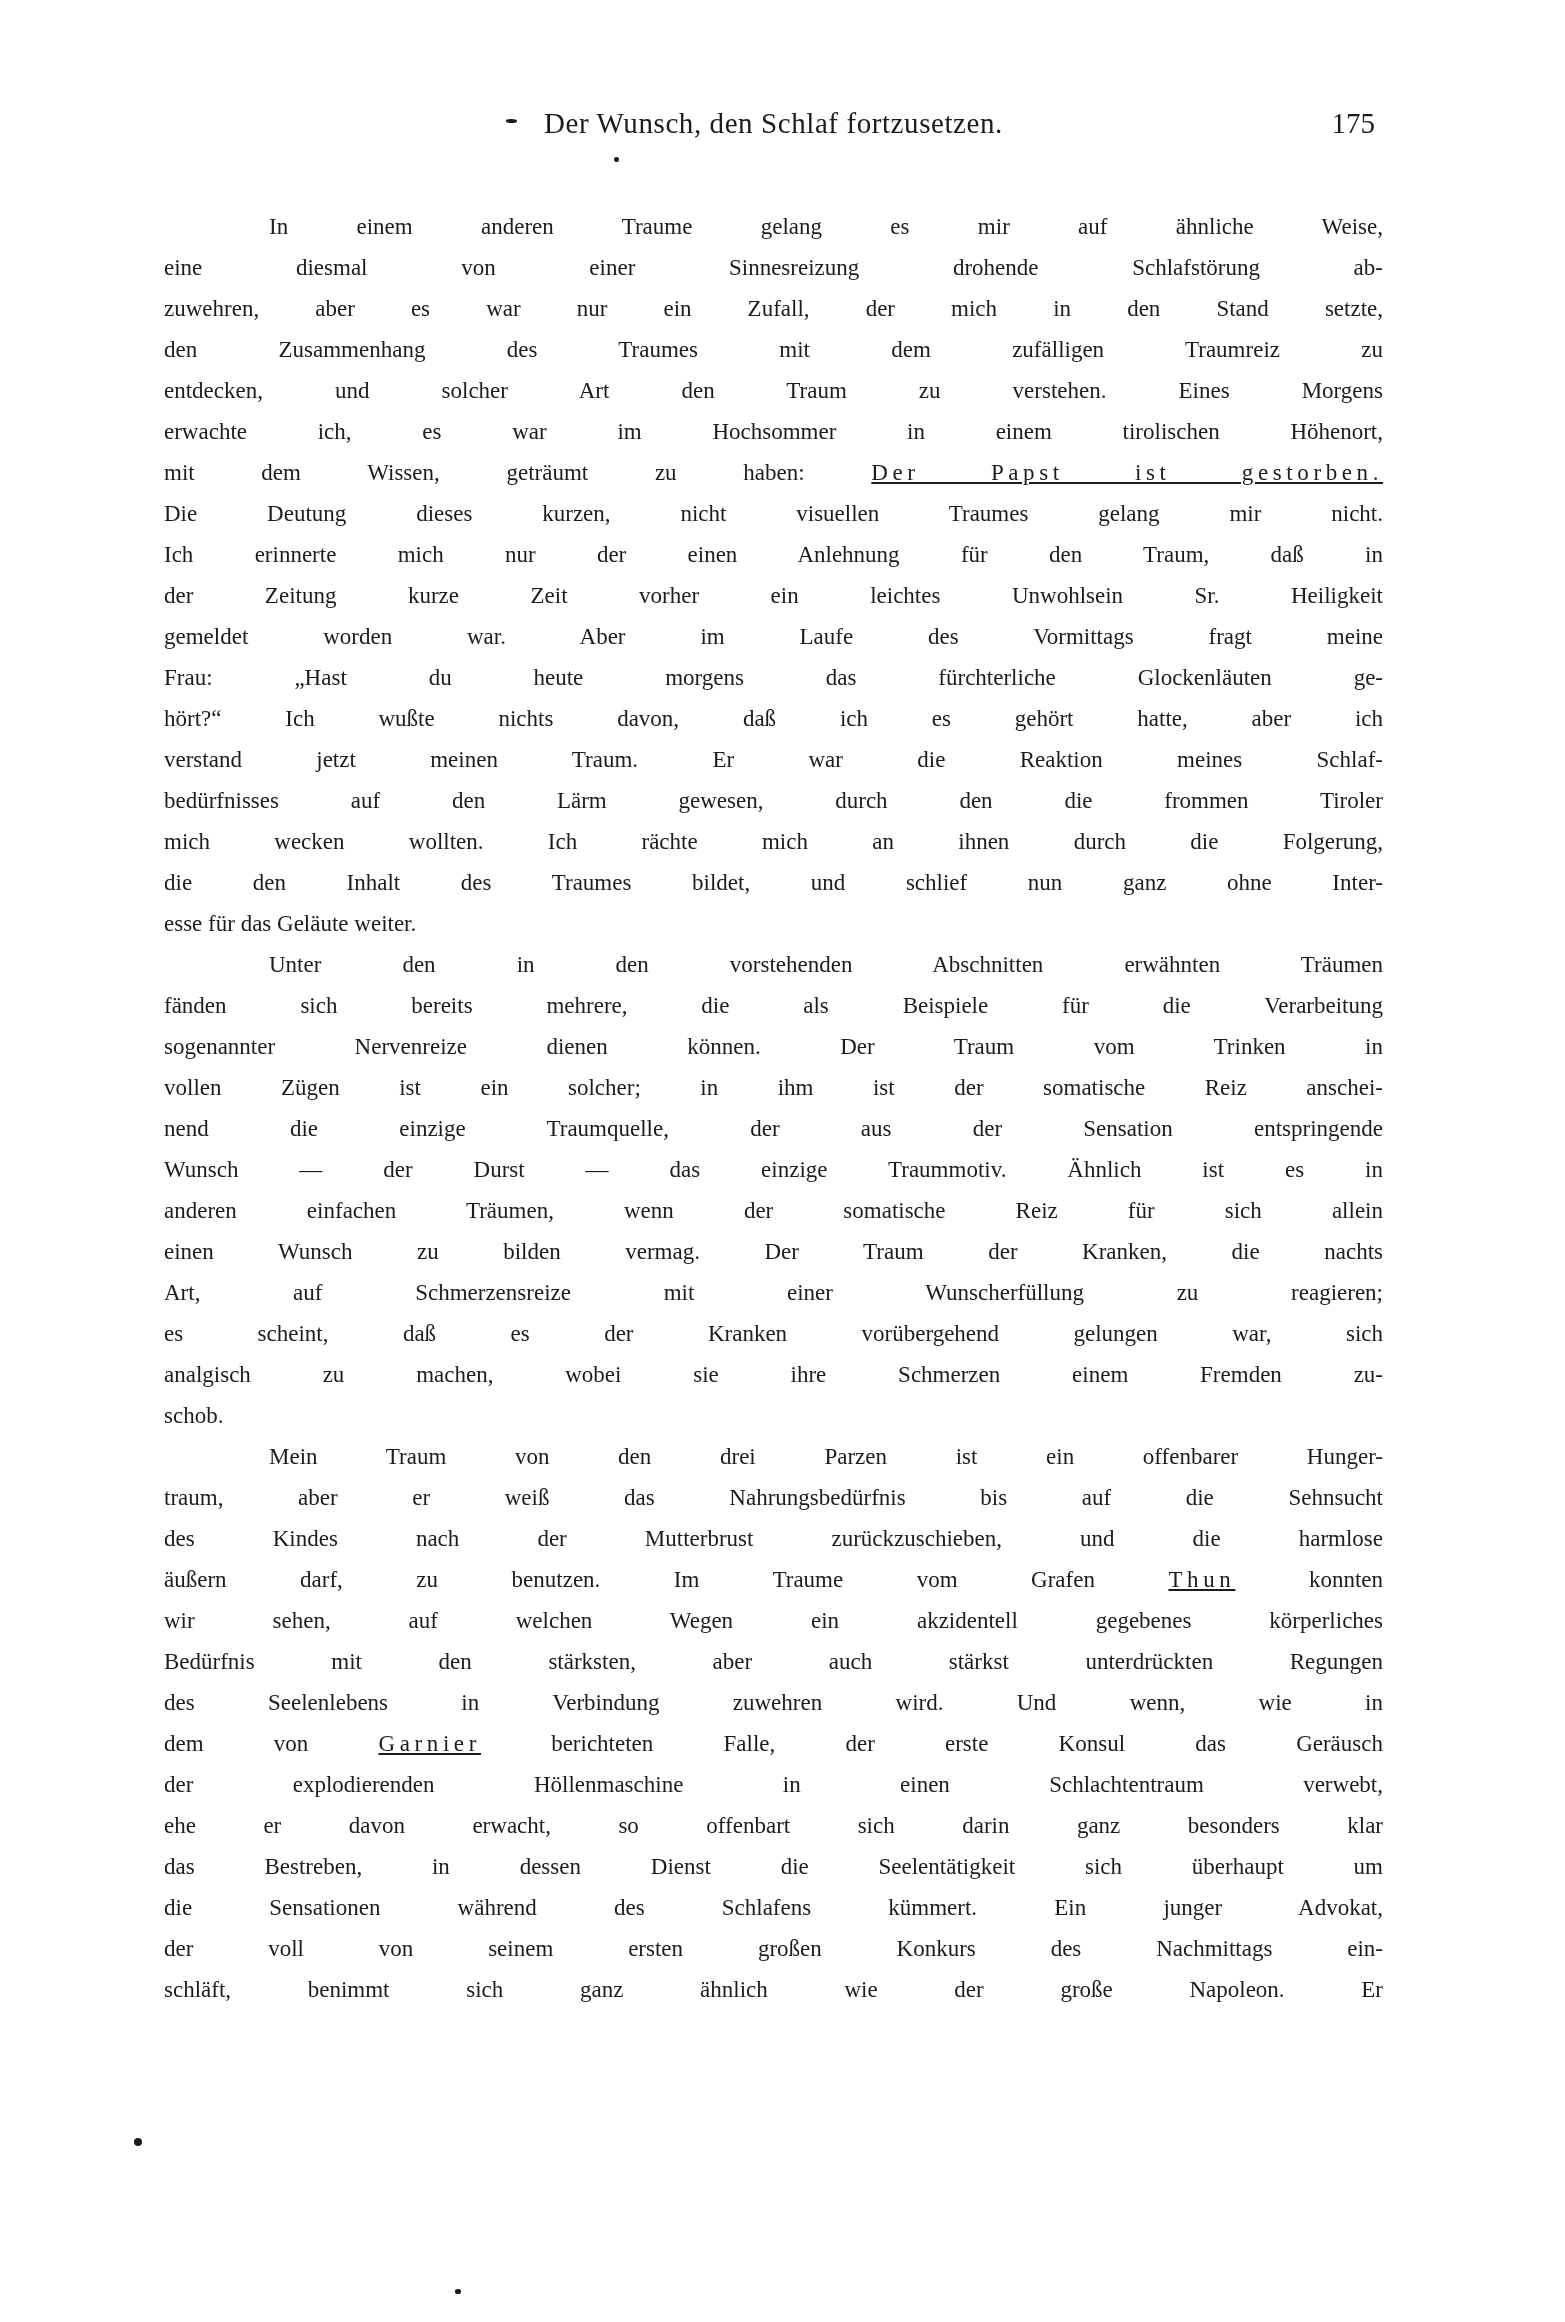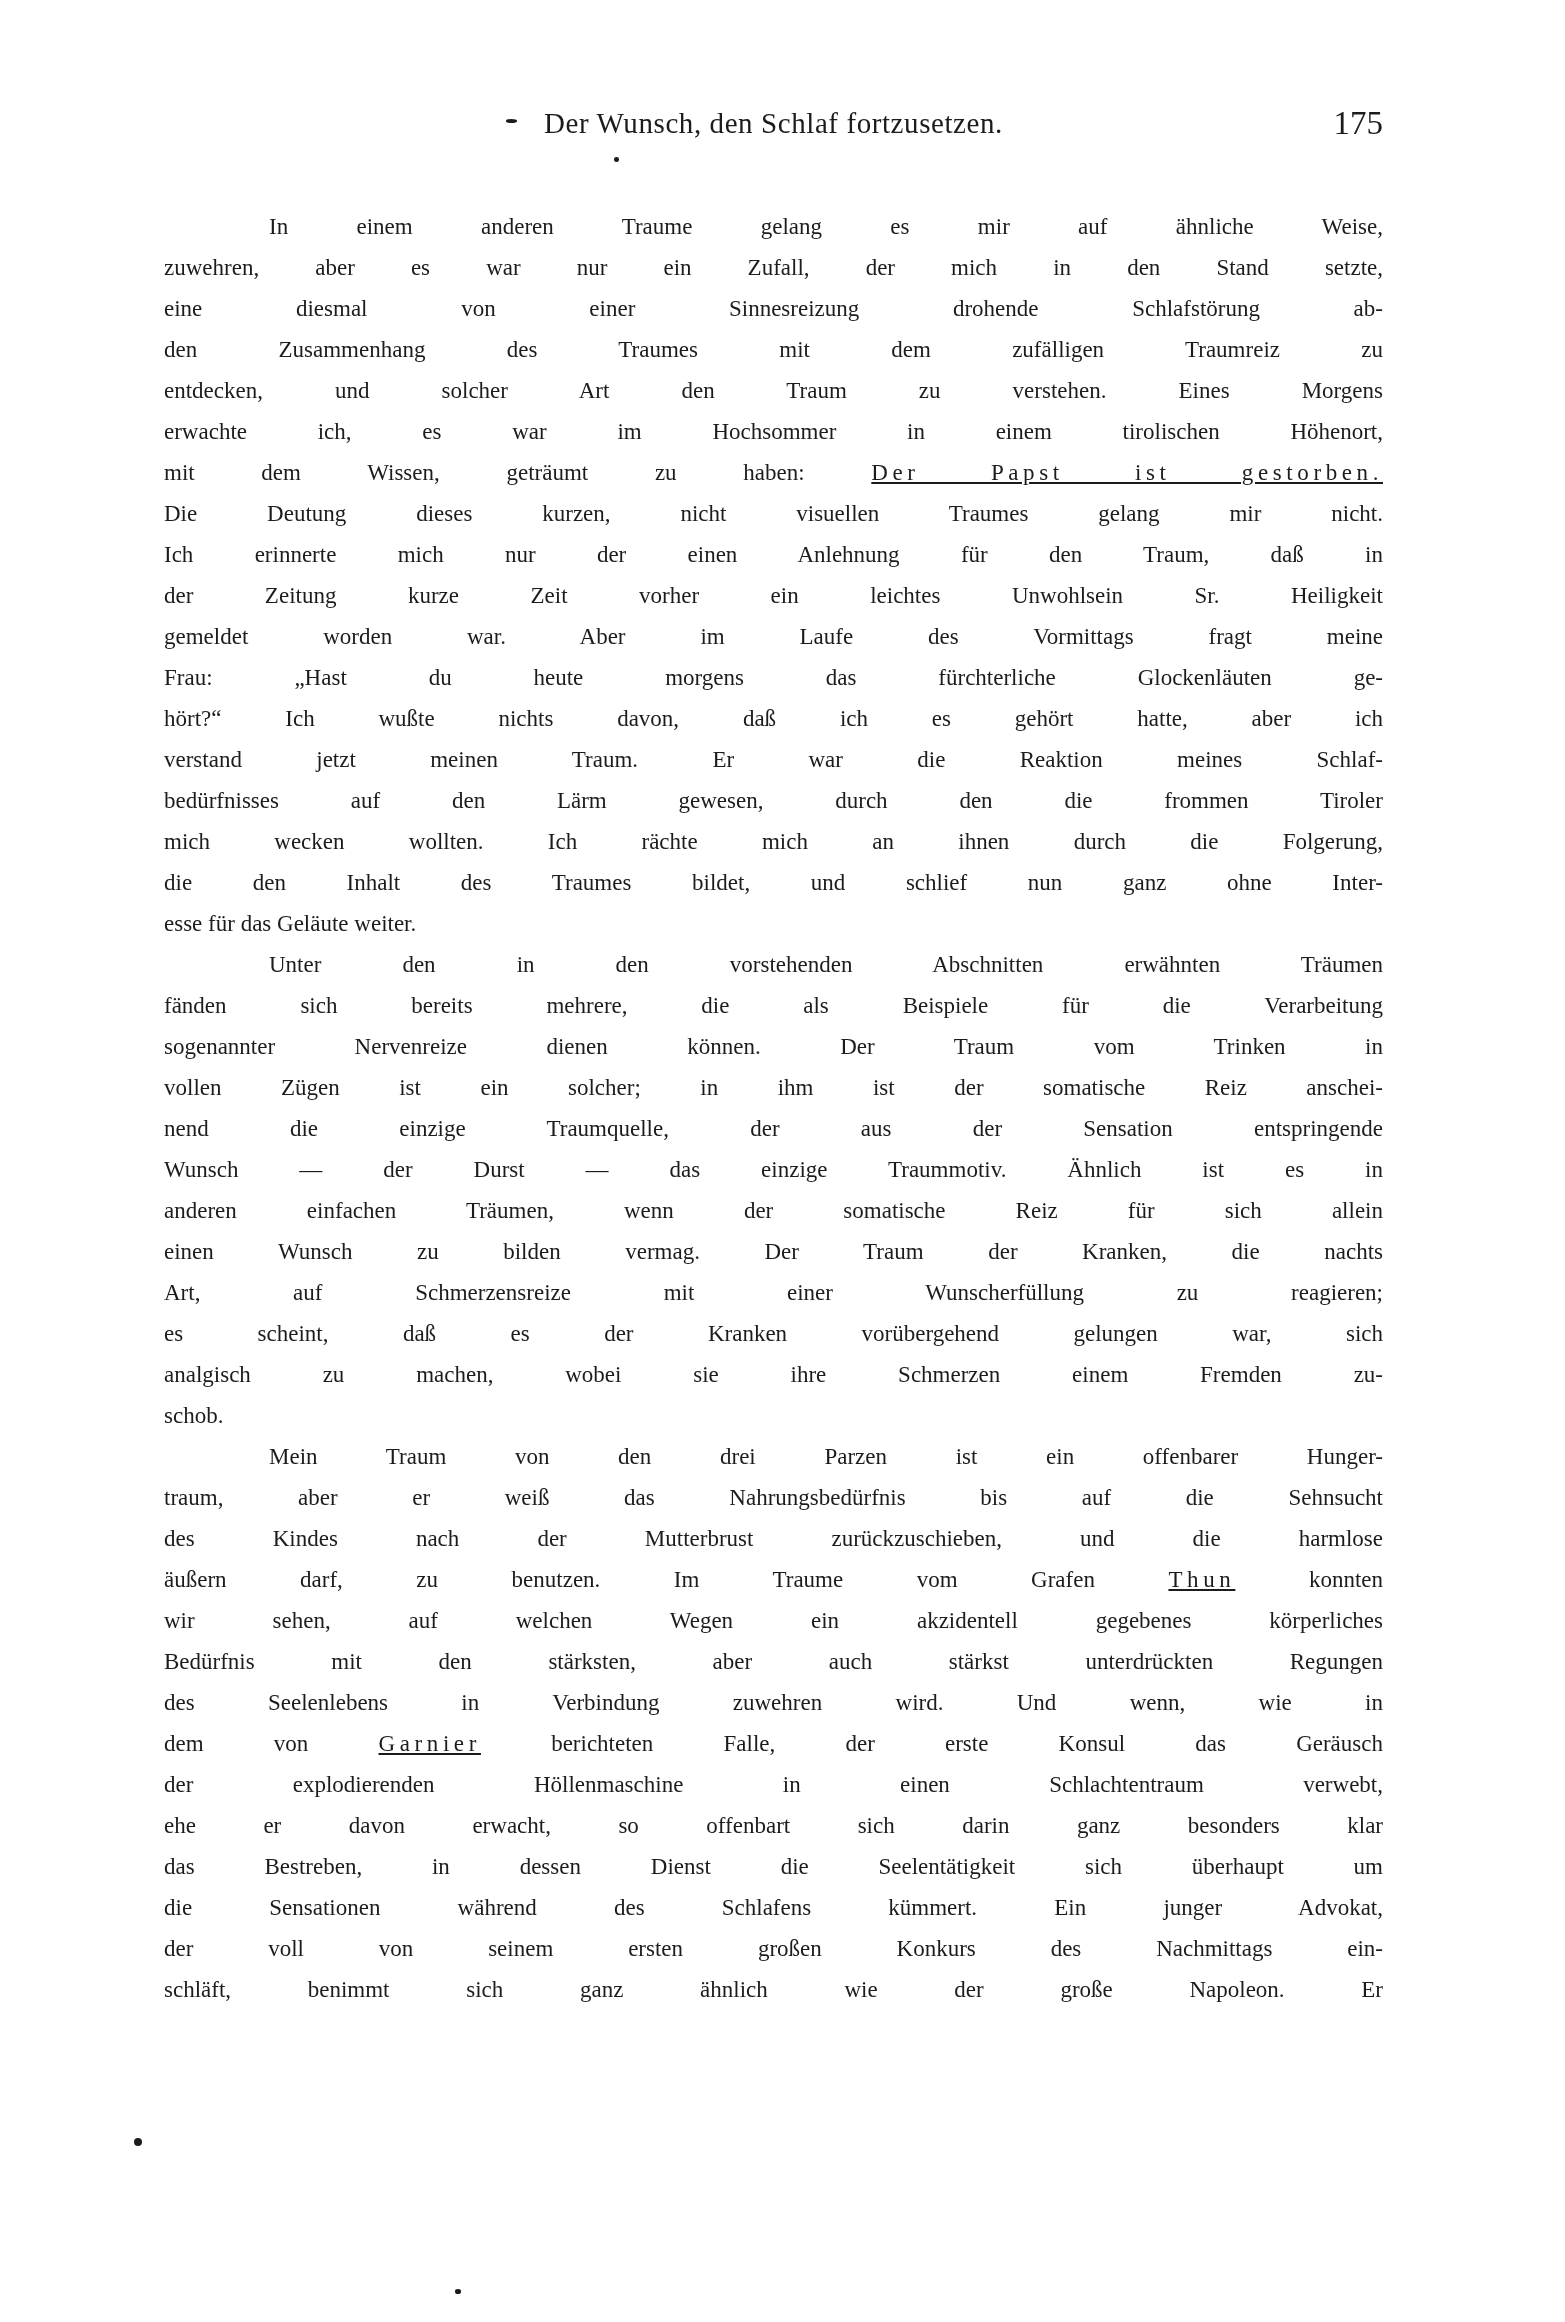--- a/index.html
+++ b/index.html
@@ -20,22 +20,22 @@
   }
   .running-head{
     position:absolute;
     top:105px;left:164px;width:1219px;height:41px;
     font-size:29px;line-height:37px;font-family:Liberation Serif, serif;
   }
   .head-title{
     display:block;text-align:center;letter-spacing:0.02em;
   }
   .page-num{
-    position:absolute;right:0;top:0;
-    font-size:33px;line-height:37px;
+    position:absolute;right:8px;top:0;
+    font-size:29px;line-height:37px;
   }
   .text-body{
     position:absolute;
     top:206px;left:164px;width:1219px;
     font-size:23px;
     line-height:41px;
   }
   .line{
     text-align:justify;
     text-align-last:justify;
@@ -60,22 +60,22 @@
 
 <div class="page">
 
   <div class="running-head">
     <span class="head-title">Der Wunsch, den Schlaf fortzusetzen.</span>
     <span class="page-num">175</span>
   </div>
 
   <div class="text-body">
       <div class="line indent"><span>In einem anderen Traume gelang es mir auf ähnliche Weise,</span></div>
+      <div class="line"><span>eine diesmal von einer Sinnesreizung drohende Schlafstörung ab-</span></div>
       <div class="line"><span>zuwehren, aber es war nur ein Zufall, der mich in den Stand setzte,</span></div>
-      <div class="line"><span>eine diesmal von einer Sinnesreizung drohende Schlafstörung ab-</span></div>
       <div class="line"><span>den Zusammenhang des Traumes mit dem zufälligen Traumreiz zu</span></div>
       <div class="line"><span>entdecken, und solcher Art den Traum zu verstehen. Eines Morgens</span></div>
       <div class="line"><span>erwachte ich, es war im Hochsommer in einem tirolischen Höhenort,</span></div>
       <div class="line"><span>mit dem Wissen, geträumt zu haben: </span><span class="sperr">Der Papst ist gestorben.</span></div>
       <div class="line"><span>Die Deutung dieses kurzen, nicht visuellen Traumes gelang mir nicht.</span></div>
       <div class="line"><span>Ich erinnerte mich nur der einen Anlehnung für den Traum, daß in</span></div>
       <div class="line"><span>der Zeitung kurze Zeit vorher ein leichtes Unwohlsein Sr. Heiligkeit</span></div>
       <div class="line"><span>gemeldet worden war. Aber im Laufe des Vormittags fragt meine</span></div>
       <div class="line"><span>Frau: „Hast du heute morgens das fürchterliche Glockenläuten ge-</span></div>
       <div class="line"><span>hört?“ Ich wußte nichts davon, daß ich es gehört hatte, aber ich</span></div>

